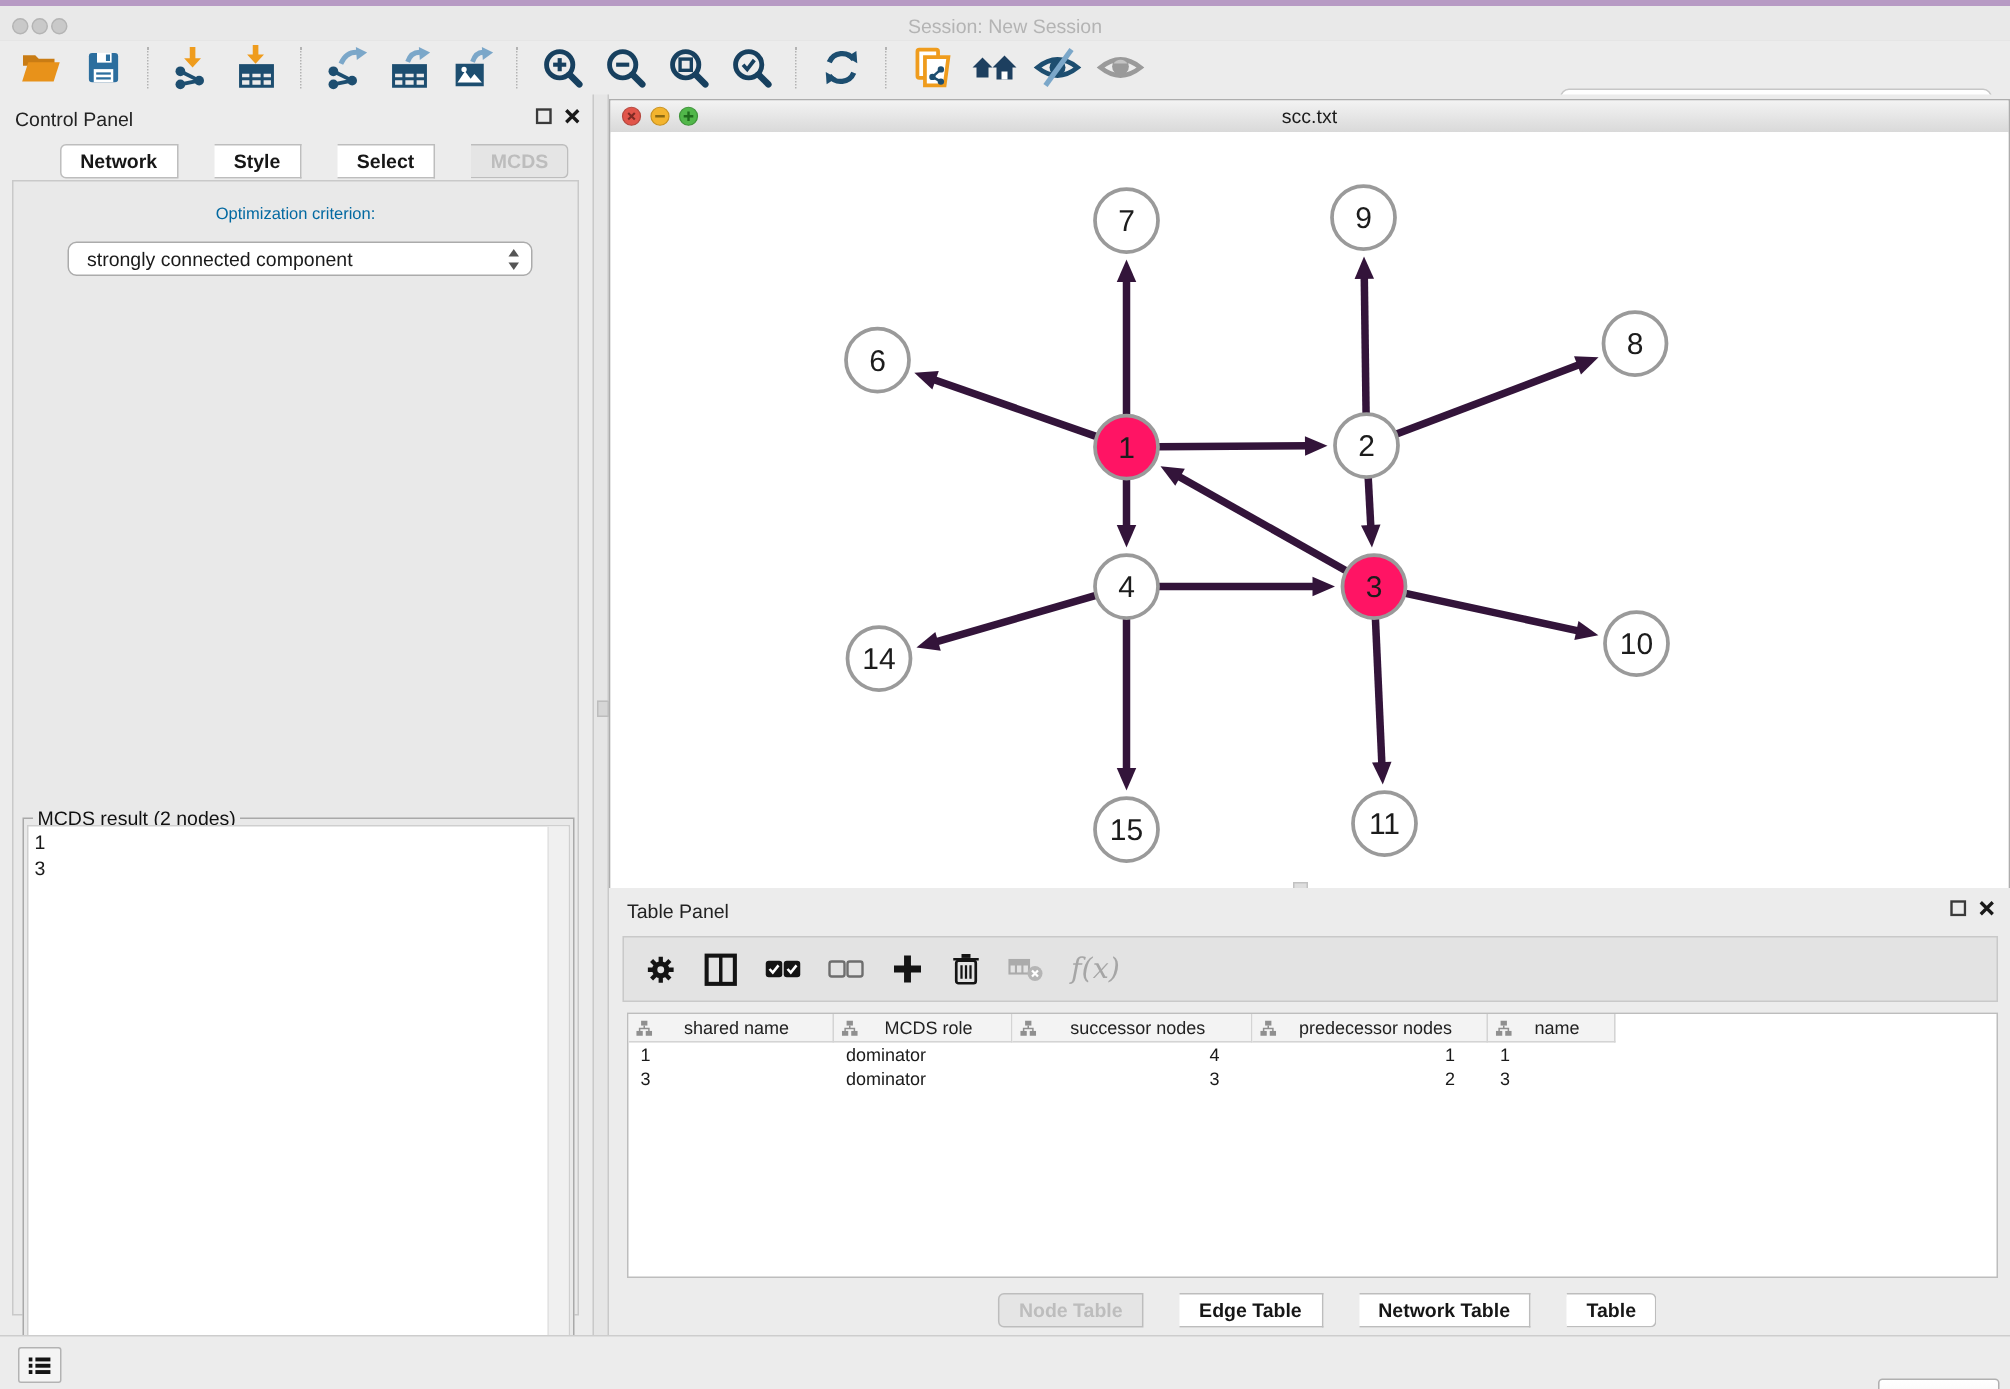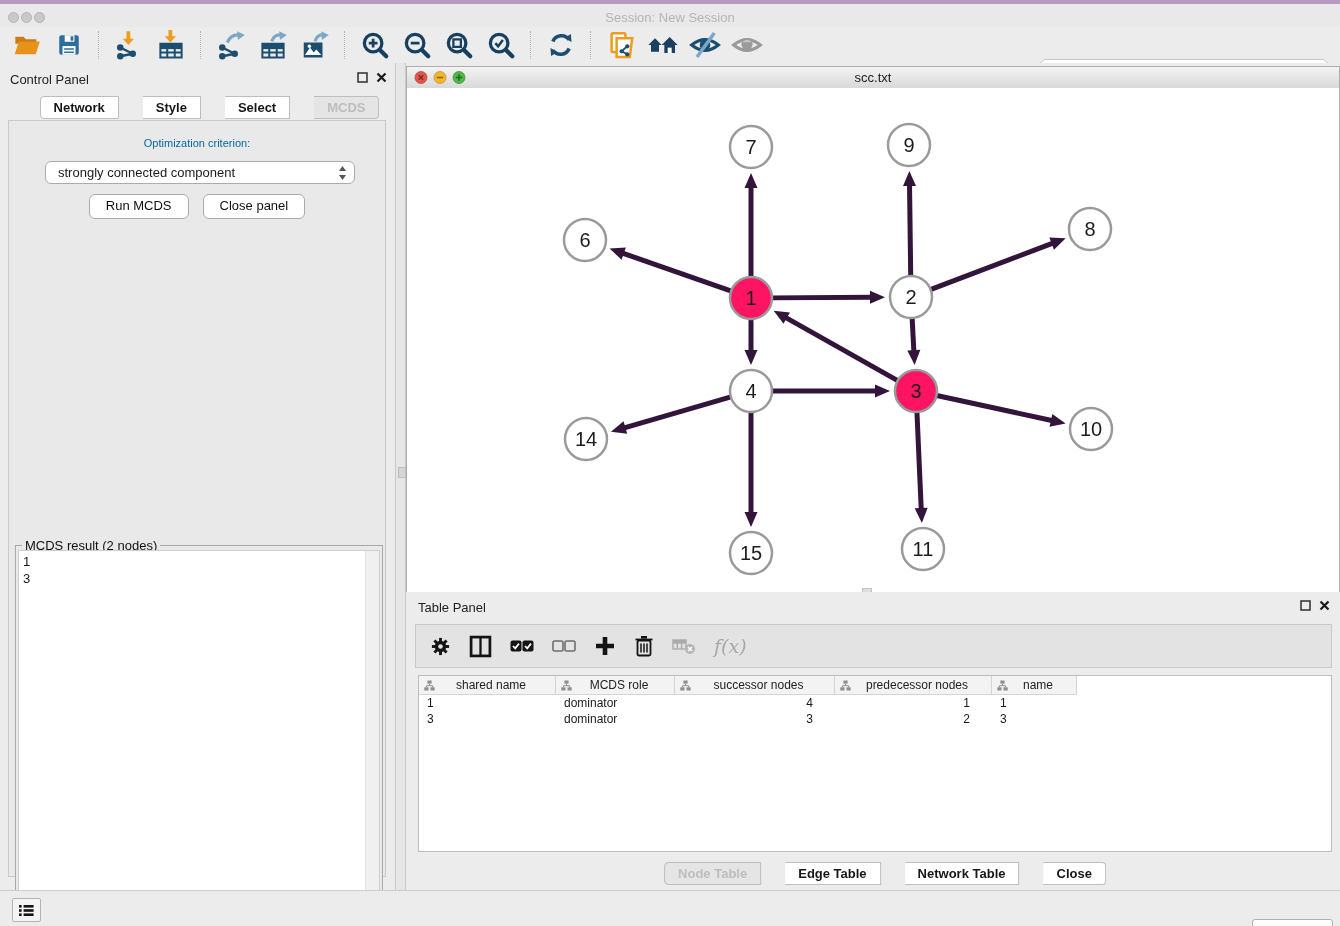--- a/index.html
+++ b/index.html
@@ -291,24 +291,20 @@
         <div class="seg-tab active">MCDS</div>
       </div>
     <div class="cp-body">
       <div class="opt-label">Optimization criterion:</div>
       <div class="cp-select">
         <span>strongly connected component</span>
         <svg class="cp-stepper" width="9" height="16" viewBox="0 0 9 16">
             <path d="M4.5 1L8 6H1z" fill="#555"></path>
             <path d="M4.5 15L1 10h7z" fill="#555"></path>
           </svg>
-      </div>
-      <div class="cp-buttons">
-        <div class="btn">Run MCDS</div>
-        <div class="btn">Close panel</div>
       </div>
       <div class="result-box">
         <div class="result-legend">MCDS result (2 nodes)</div>
         <div class="result-area" id="result-area">
           <div class="result-scroll"></div>
         <div>1</div>
             <div>3</div>
           </div>
       </div>
     </div>
@@ -522,21 +518,21 @@
             <div class="t-cell r" style="width: 160px;">3</div>
             <div class="t-cell r" style="width: 157px;">2</div>
             <div class="t-cell l" style="width: 85px;">3</div>
           </div>
         </div>
     </div>
     <div class="seg tp-tabs" id="tp-tabs">
         <div class="seg-tab active">Node Table</div>
         <div class="seg-tab">Edge Table</div>
         <div class="seg-tab">Network Table</div>
-        <div class="seg-tab">Close</div>
+        <div class="seg-tab">Table</div>
       </div>
   </div>
 
   <div class="statusbar">
     <div class="sb-list">
       <svg width="15" height="13" viewBox="0 0 15 13">
           <g fill="#141414">
             <rect x="0" y="1" width="2.6" height="2.6"></rect>
             <rect x="0" y="5.2" width="2.6" height="2.6"></rect>
             <rect x="0" y="9.4" width="2.6" height="2.6"></rect>

